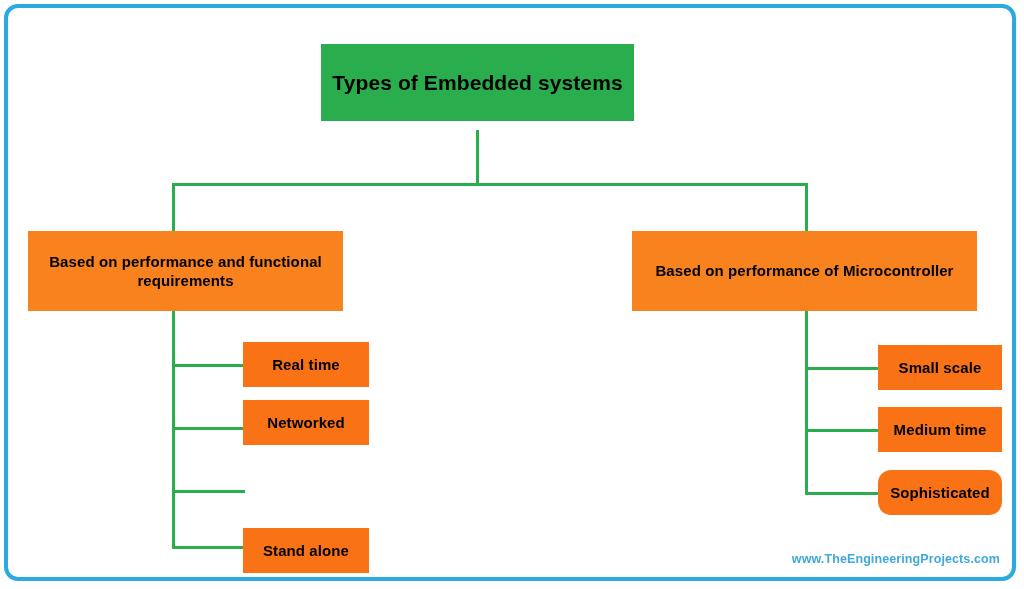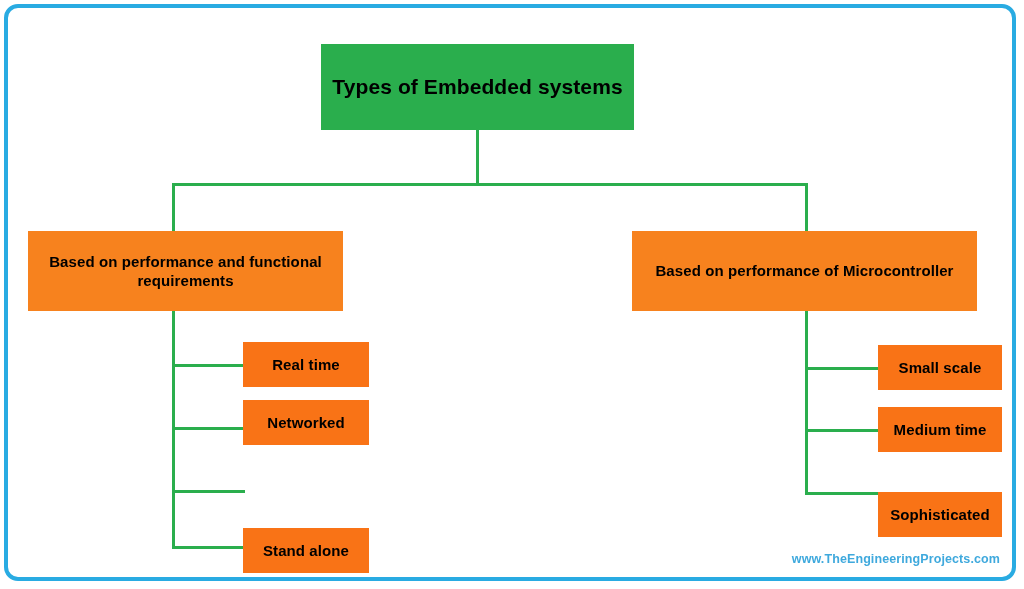--- a/index.html
+++ b/index.html
@@ -42,21 +42,21 @@
     line-height: 1.30;
     letter-spacing: 0.1px;
     padding: 2px 6px;
   }
   .node.root {
     background: #2aae4d;
     font-size: 21px;
     left: 321px;
     top: 44px;
     width: 313px;
-    height: 86px;
+    height: 77px;
   }
   .node.branch {
     background: #f7821e;
     font-size: 15px;
   }
   #branch-left {
     left: 28px;
     top: 231px;
     width: 315px;
     height: 80px;
@@ -80,21 +80,21 @@
     left: 878px;
     width: 124px;
     height: 45px;
   }
   #leaf-real-time    { top: 342px; }
   #leaf-networked    { top: 400px; }
   #leaf-mobile       { top: 469px; }
   #leaf-stand-alone  { top: 528px; }
   #leaf-small-scale    { top: 345px; }
   #leaf-medium-scale   { top: 407px; }
-  #leaf-sophisticated  { top: 492px; }
+  #leaf-sophisticated  { top: 470px; border-radius: 13px; }
 
   
   .conn {
     position: absolute;
     background: #2aae4d;
   }
   .conn.v { width: 3px; }
   .conn.h { height: 3px; }
 
   #conn-root-down      { left: 476px; top: 130px;  height: 55px; }

